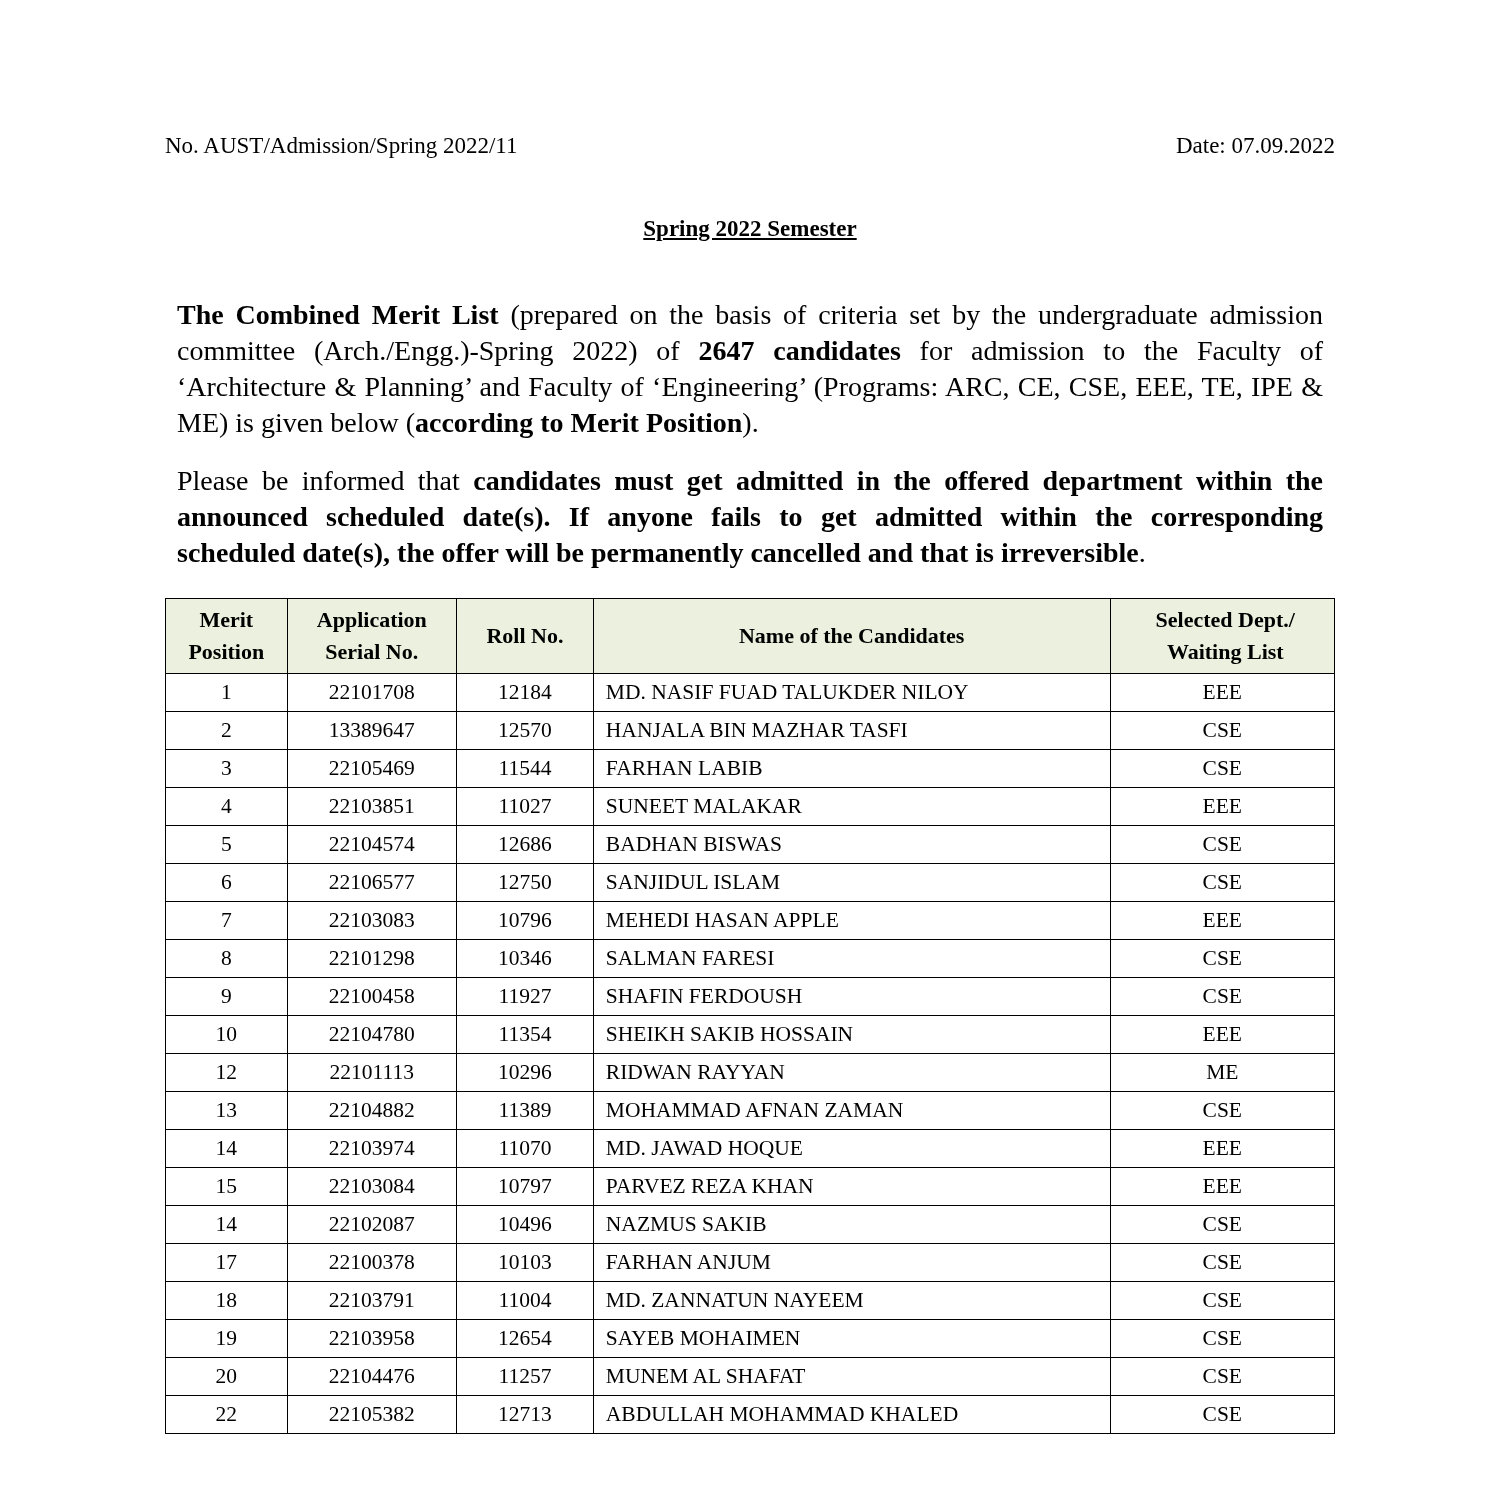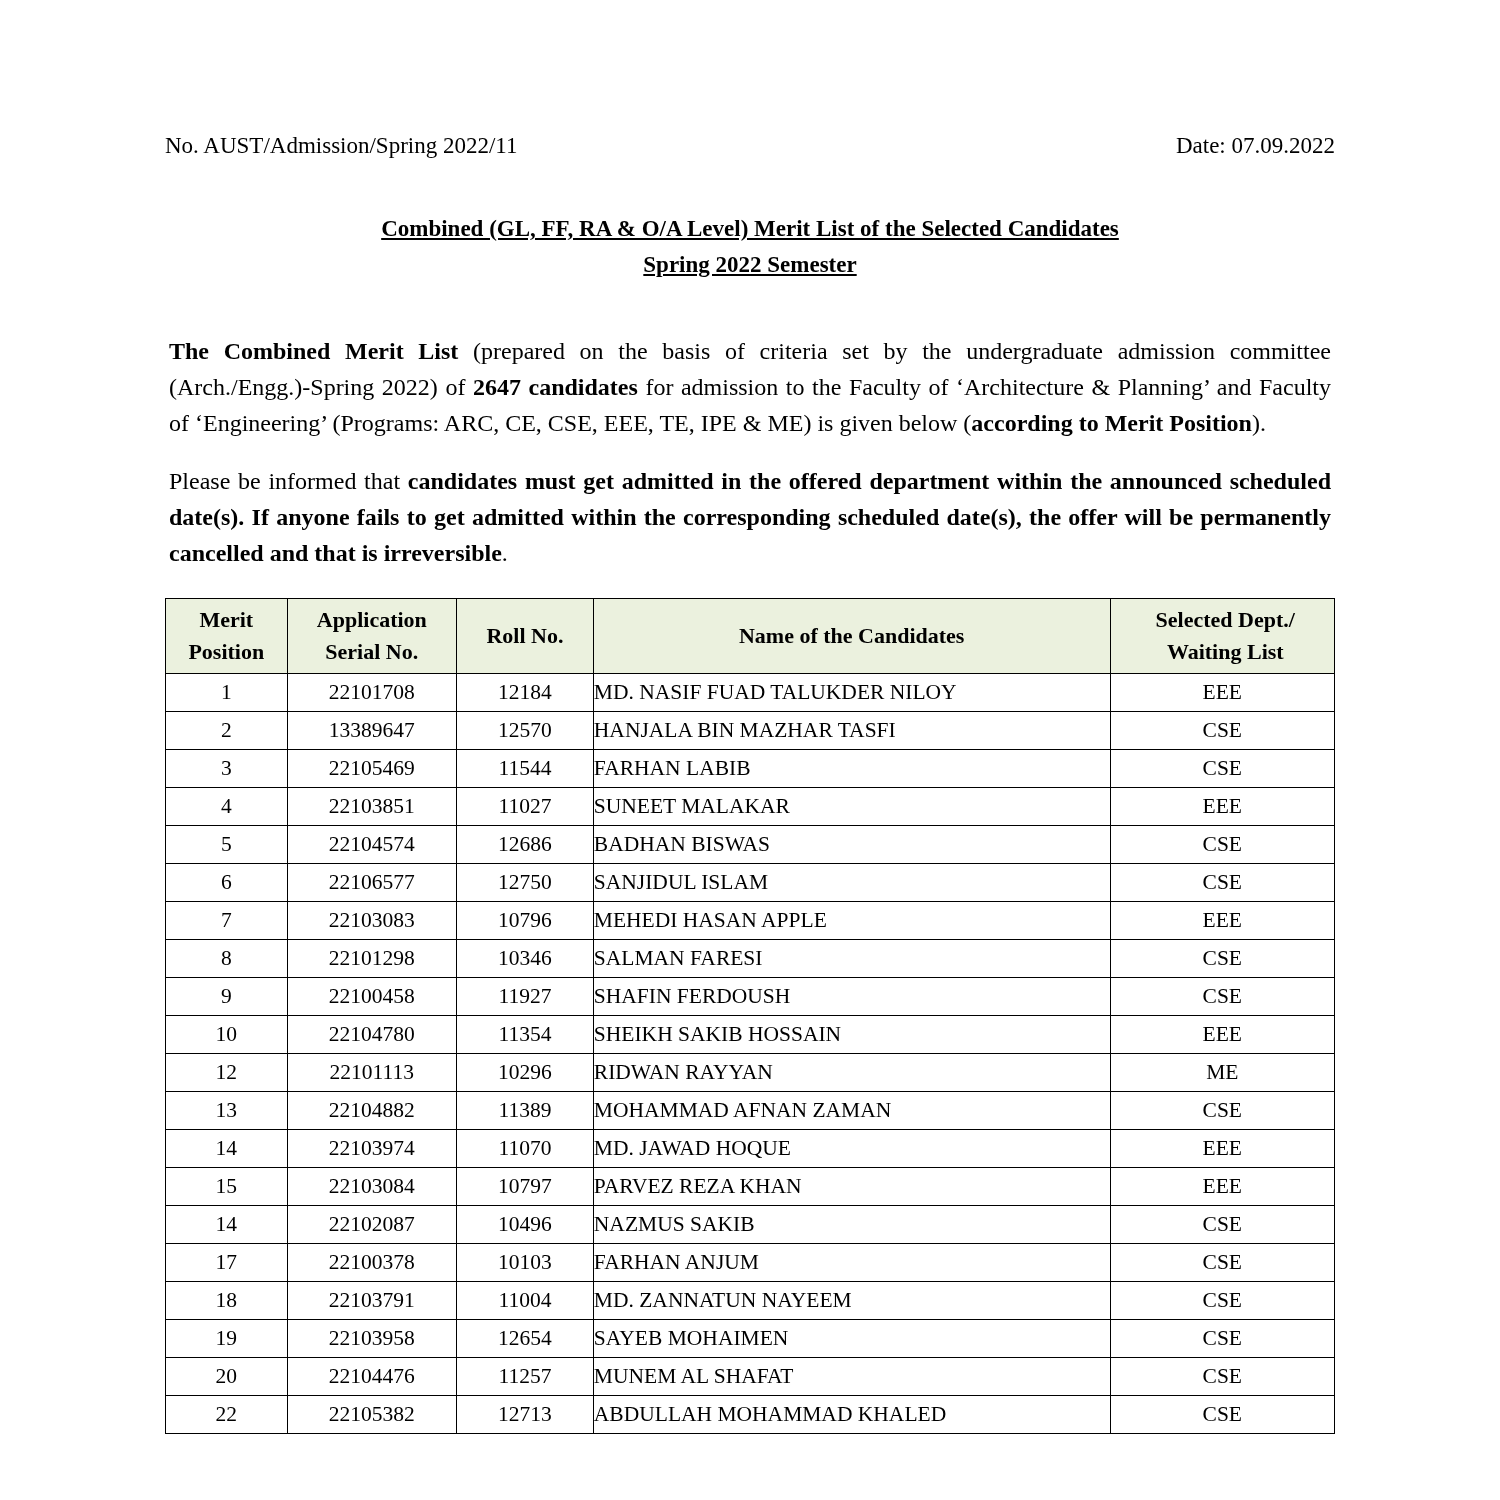--- a/index.html
+++ b/index.html
@@ -30,24 +30,24 @@
     text-align: center;
     margin-top: 52px;
     font-size: 23px;
     font-weight: bold;
   }
   .doc-title div {
     text-decoration: underline;
     line-height: 36px;
   }
   .para {
-    font-size: 24px;
+    font-size: 28px;
     line-height: 36px;
     text-align: justify;
-    margin: 4px;
+    margin: 12px;
   }
   #para1 { margin-top: 50px; }
   #para2 { margin-top: 22px; }
   table.merit-table {
     border-collapse: collapse;
     width: 100%;
     margin-top: 27px;
     font-size: 21.5px;
   }
   table.merit-table th,
@@ -67,35 +67,34 @@
   table.merit-table th:nth-child(3) { width: 11.7%; }
   table.merit-table th:nth-child(4) { width: 44.2%; }
   table.merit-table th:nth-child(5) { width: 19.2%; padding-left: 12px; }
   table.merit-table td {
     padding: 4px 6px;
     height: 29px;
     text-align: center;
   }
   table.merit-table td.col3 {
     text-align: left;
-    padding-left: 0;
+    padding-left: 12px;
   }
 </style>
 </head>
 <body>
 
 <div class="page">
 
   <div class="doc-header">
     <span>No. AUST/Admission/Spring 2022/11</span>
     <span>Date:  07.09.2022</span>
   </div>
 
   <div class="doc-title">
-    <div>Combined (GL, FF, RA &amp; O/A Level) Merit List of the Selected Candidates</div>
     <div>Spring 2022 Semester</div>
   </div>
 
   <p class="para" id="para1"><b>The Combined Merit List </b><span>(prepared on the basis of criteria set by the undergraduate admission committee (Arch./Engg.)-Spring 2022) of </span><b>2647 candidates</b><span> for admission to the Faculty of ‘Architecture &amp; Planning’ and Faculty of ‘Engineering’ (Programs: ARC, CE, CSE, EEE, TE, IPE &amp; ME) is given below (</span><b>according to Merit Position</b><span>).</span></p>
 
   <p class="para" id="para2"><span>Please be informed that </span><b>candidates must get admitted in the offered department within the announced scheduled date(s). If anyone fails to get admitted within the corresponding scheduled date(s), the offer will be permanently cancelled and that is irreversible</b><span>.</span></p>
 
   <table class="merit-table">
     <thead>
       <tr id="header-row">

